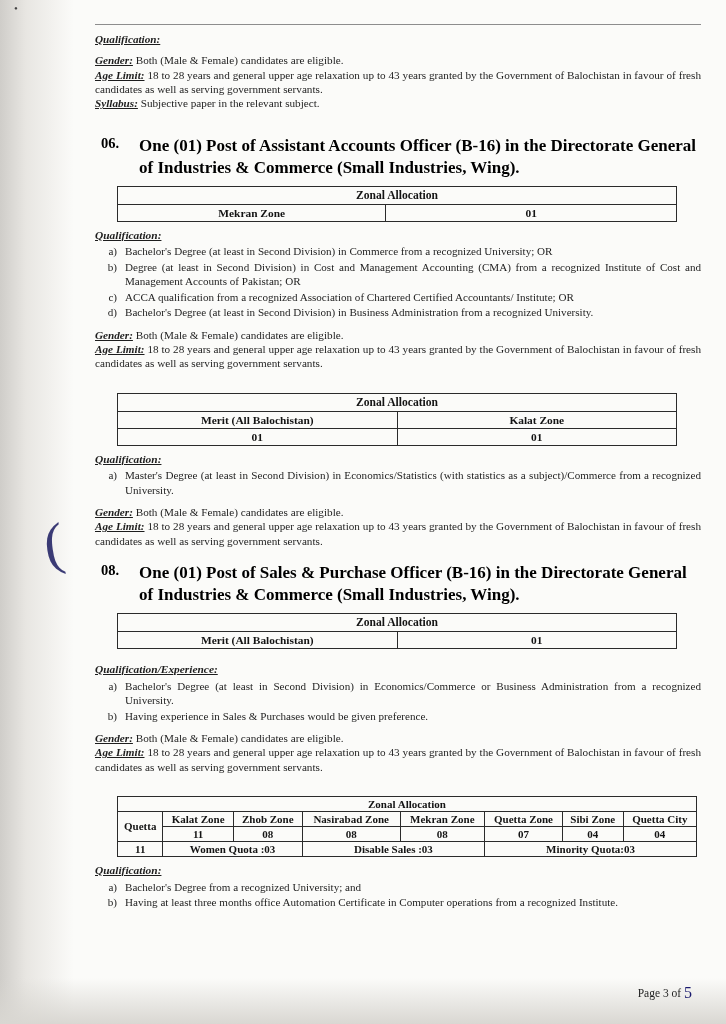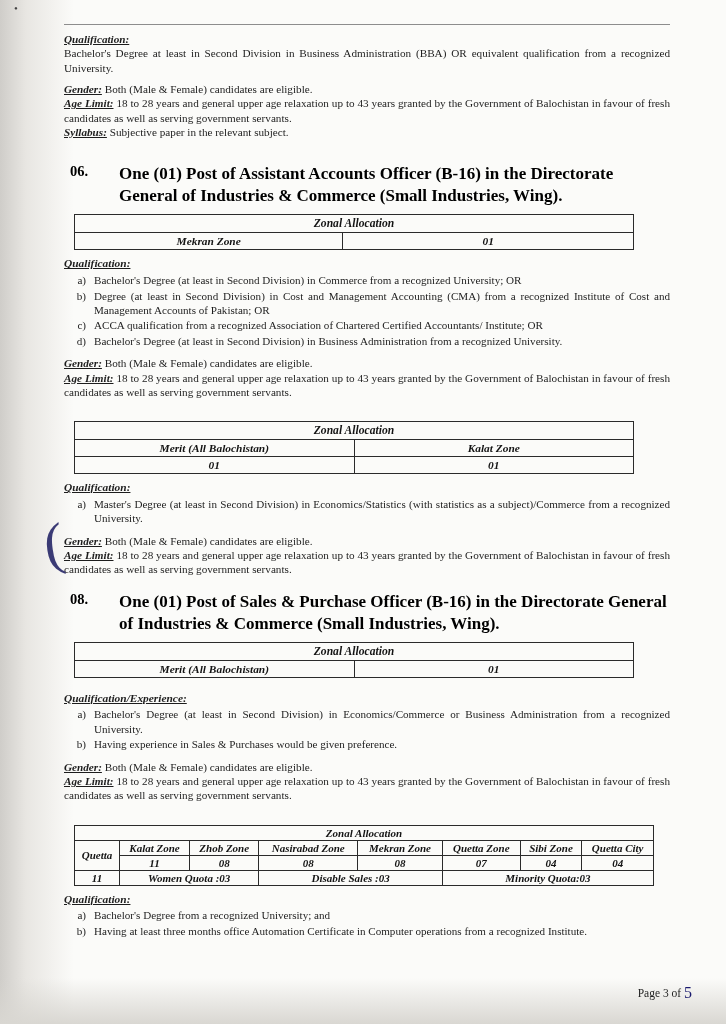--- a/index.html
+++ b/index.html
@@ -30,21 +30,21 @@
   .page::after {
     content: "";
     position: absolute;
     left: 0; bottom: 0; width: 100%; height: 46px;
     background: linear-gradient(to top, #d9d7d2 0%, rgba(251,251,249,0) 100%);
     pointer-events: none;
     z-index: 0;
   }
   .sheet {
     position: absolute;
-    left: 64px;
+    left: 95px;
     top: 24px;
     width: 606px;
     z-index: 2;
   }
   .topline {
     border-top: 1px solid #8d8d8d;
     margin-bottom: 7px;
   }
   .tick {
     position: absolute;
@@ -68,44 +68,42 @@
   .block { margin-bottom: 2px; }
   .spacer-sm { height: 7px; }
   .spacer-md { height: 14px; }
   .spacer-lg { height: 22px; }
 
   
   .job {
     display: flex;
     align-items: flex-start;
     margin-bottom: 7px;
-    gap: 11px;
   }
   .job-num {
     width: 44px;
     flex: 0 0 44px;
     font-weight: bold;
     font-size: 14.5px;
     padding-left: 6px;
     box-sizing: border-box;
   }
   .job-title {
     font-weight: bold;
     font-size: 17px;
     line-height: 1.3;
     flex: 1;
   }
 
   
   table.alloc {
     border-collapse: collapse;
     width: 560px;
-    margin-left: 10px;
+    margin-left: 22px;
     font-size: 11.4px;
-    font-style: italic;
   }
   table.alloc td, table.alloc th {
     border: 1px solid #2b2b2b;
     text-align: center;
     padding: 2px 3px;
     font-weight: bold;
     color: #141414;
   }
   table.alloc th.hdr {
     font-size: 11.6px;
@@ -188,21 +186,20 @@
   <div class="tick">•</div>
   <div class="pen-mark">(</div>
 
   <div class="sheet">
     <div class="topline"></div>
 
     <div class="block">
       <p>
         <span class="label-ital">Qualification:</span>
       </p>
-      <p>Bachelor's Degree at least in Second Division in Business Administration (BBA) OR equivalent qualification from a recognized University.</p>
       <div class="spacer-sm"></div>
       <p>
         <span class="label-ital">Gender:</span>
         <span>Both (Male &amp; Female) candidates are eligible.</span>
       </p>
       <p>
         <span class="label-ital">Age Limit:</span>
         <span>18 to 28 years and general upper age relaxation up to 43 years granted by the Government of Balochistan in favour of fresh candidates as well as serving government servants.</span>
       </p>
       <p>

